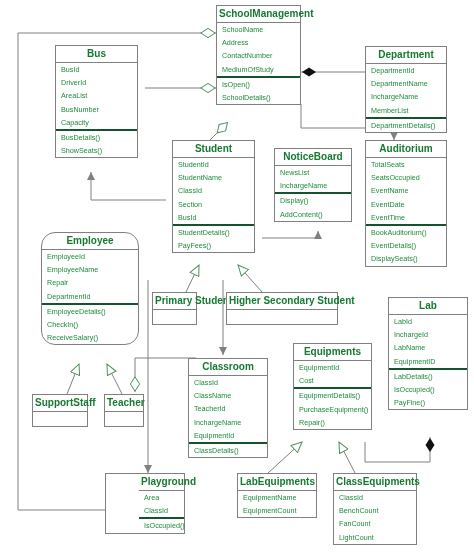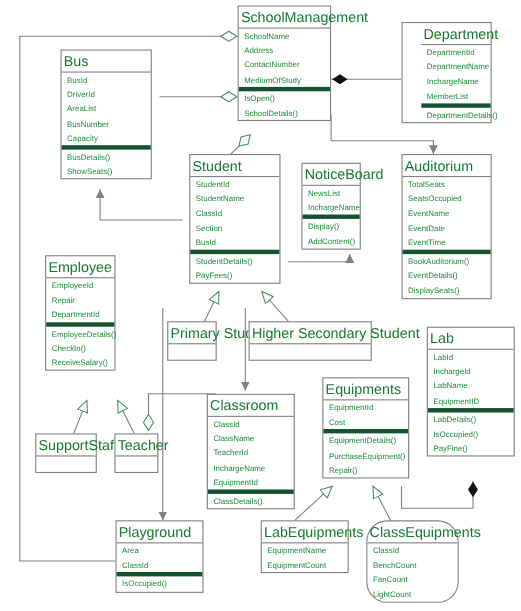--- a/index.html
+++ b/index.html
@@ -1,23 +1,23 @@
 <!DOCTYPE html>
 <html><head>
 <meta charset="utf-8">
 <style>
   html,body{margin:0;padding:0;background:#ffffff;}
   body{width:474px;height:555px;font-family:"Liberation Sans",sans-serif;}
   #canvas{position:relative;width:474px;height:555px;overflow:hidden;background:#fff;}
   #links{position:absolute;left:0;top:0;width:474px;height:555px;}
 
   .cls{position:absolute;background:#ffffff;border:1px solid #808080;box-sizing:border-box;z-index:5;}
-  .cls .hdr{font-weight:normal;font-size:13px;color:#157a2f;
+  .cls .hdr{text-align:center;font-weight:bold;font-size:10px;color:#157a2f;
             padding:3px 2px 3px 2px;border-bottom:1px solid #808080;line-height:1;white-space:nowrap;}
-  .cls .sec{border-bottom:4px solid #14532d;}
+  .cls .sec{border-bottom:2px solid #14532d;}
   .cls .sec:last-child{border-bottom:none;}
   .cls .row{font-size:7.2px;color:#1d8b3a;padding:3px 0 3px 5px;line-height:1;white-space:nowrap;}
   .cls .empty{height:14px;}
 </style>
 </head>
 <body>
 
 <div id="canvas">
 
   <svg id="links" viewBox="0 0 474 555" xmlns="http://www.w3.org/2000/svg">
@@ -96,21 +96,21 @@
       <div class="row">AreaList</div>
       <div class="row">BusNumber</div>
       <div class="row">Capacity</div>
     </div>
     <div class="sec">
       <div class="row">BusDetails()</div>
       <div class="row">ShowSeats()</div>
     </div>
   </div>
 
-  <div class="cls" style="left:365px;top:20px;width:82px;padding-left:17px;">
+  <div class="cls" style="left:365px;top:46px;width:82px;">
     <div class="hdr">Department</div>
     <div class="sec">
       <div class="row">DepartmentId</div>
       <div class="row">DepartmentName</div>
       <div class="row">InchargeName</div>
       <div class="row">MemberList</div>
     </div>
     <div class="sec">
       <div class="row">DepartmentDetails()</div>
     </div>
@@ -124,21 +124,21 @@
       <div class="row">ClassId</div>
       <div class="row">Section</div>
       <div class="row">BusId</div>
     </div>
     <div class="sec">
       <div class="row">StudentDetails()</div>
       <div class="row">PayFees()</div>
     </div>
   </div>
 
-  <div class="cls" style="left:274px;top:148px;width:54px;">
+  <div class="cls" style="left:274px;top:148px;width:78px;">
     <div class="hdr">NoticeBoard</div>
     <div class="sec">
       <div class="row">NewsList</div>
       <div class="row">InchargeName</div>
     </div>
     <div class="sec">
       <div class="row">Display()</div>
       <div class="row">AddContent()</div>
     </div>
   </div>
@@ -152,24 +152,25 @@
       <div class="row">EventDate</div>
       <div class="row">EventTime</div>
     </div>
     <div class="sec">
       <div class="row">BookAuditorium()</div>
       <div class="row">EventDetails()</div>
       <div class="row">DisplaySeats()</div>
     </div>
   </div>
 
-  <div class="cls" style="left:41px;top:232px;width:64px;">
+  <div class="cls" style="left:41px;top:232px;width:98px;border-radius:14px;">
     <div class="hdr">Employee</div>
     <div class="sec">
       <div class="row">EmployeeId</div>
+      <div class="row">EmployeeName</div>
       <div class="row">Repair</div>
       <div class="row">DepartmentId</div>
     </div>
     <div class="sec">
       <div class="row">EmployeeDetails()</div>
       <div class="row">CheckIn()</div>
       <div class="row">ReceiveSalary()</div>
     </div>
   </div>
 
@@ -228,40 +229,40 @@
   <div class="cls" style="left:32px;top:394px;width:56px;">
     <div class="hdr">SupportStaff</div>
     <div class="sec empty"></div>
   </div>
 
   <div class="cls" style="left:104px;top:394px;width:40px;">
     <div class="hdr">Teacher</div>
     <div class="sec empty"></div>
   </div>
 
-  <div class="cls" style="left:105px;top:473px;width:80px;">
+  <div class="cls" style="left:105px;top:473px;width:80px;padding-left:33px;">
     <div class="hdr">Playground</div>
     <div class="sec">
       <div class="row">Area</div>
       <div class="row">ClassId</div>
     </div>
     <div class="sec">
       <div class="row">IsOccupied()</div>
     </div>
   </div>
 
   <div class="cls" style="left:237px;top:473px;width:80px;">
     <div class="hdr">LabEquipments</div>
     <div class="sec">
       <div class="row">EquipmentName</div>
       <div class="row">EquipmentCount</div>
     </div>
   </div>
 
-  <div class="cls" style="left:333px;top:473px;width:84px;border-radius:19px;">
+  <div class="cls" style="left:333px;top:473px;width:84px;">
     <div class="hdr">ClassEquipments</div>
     <div class="sec">
       <div class="row">ClassId</div>
       <div class="row">BenchCount</div>
       <div class="row">FanCount</div>
       <div class="row">LightCount</div>
     </div>
   </div>
 
 </div>

